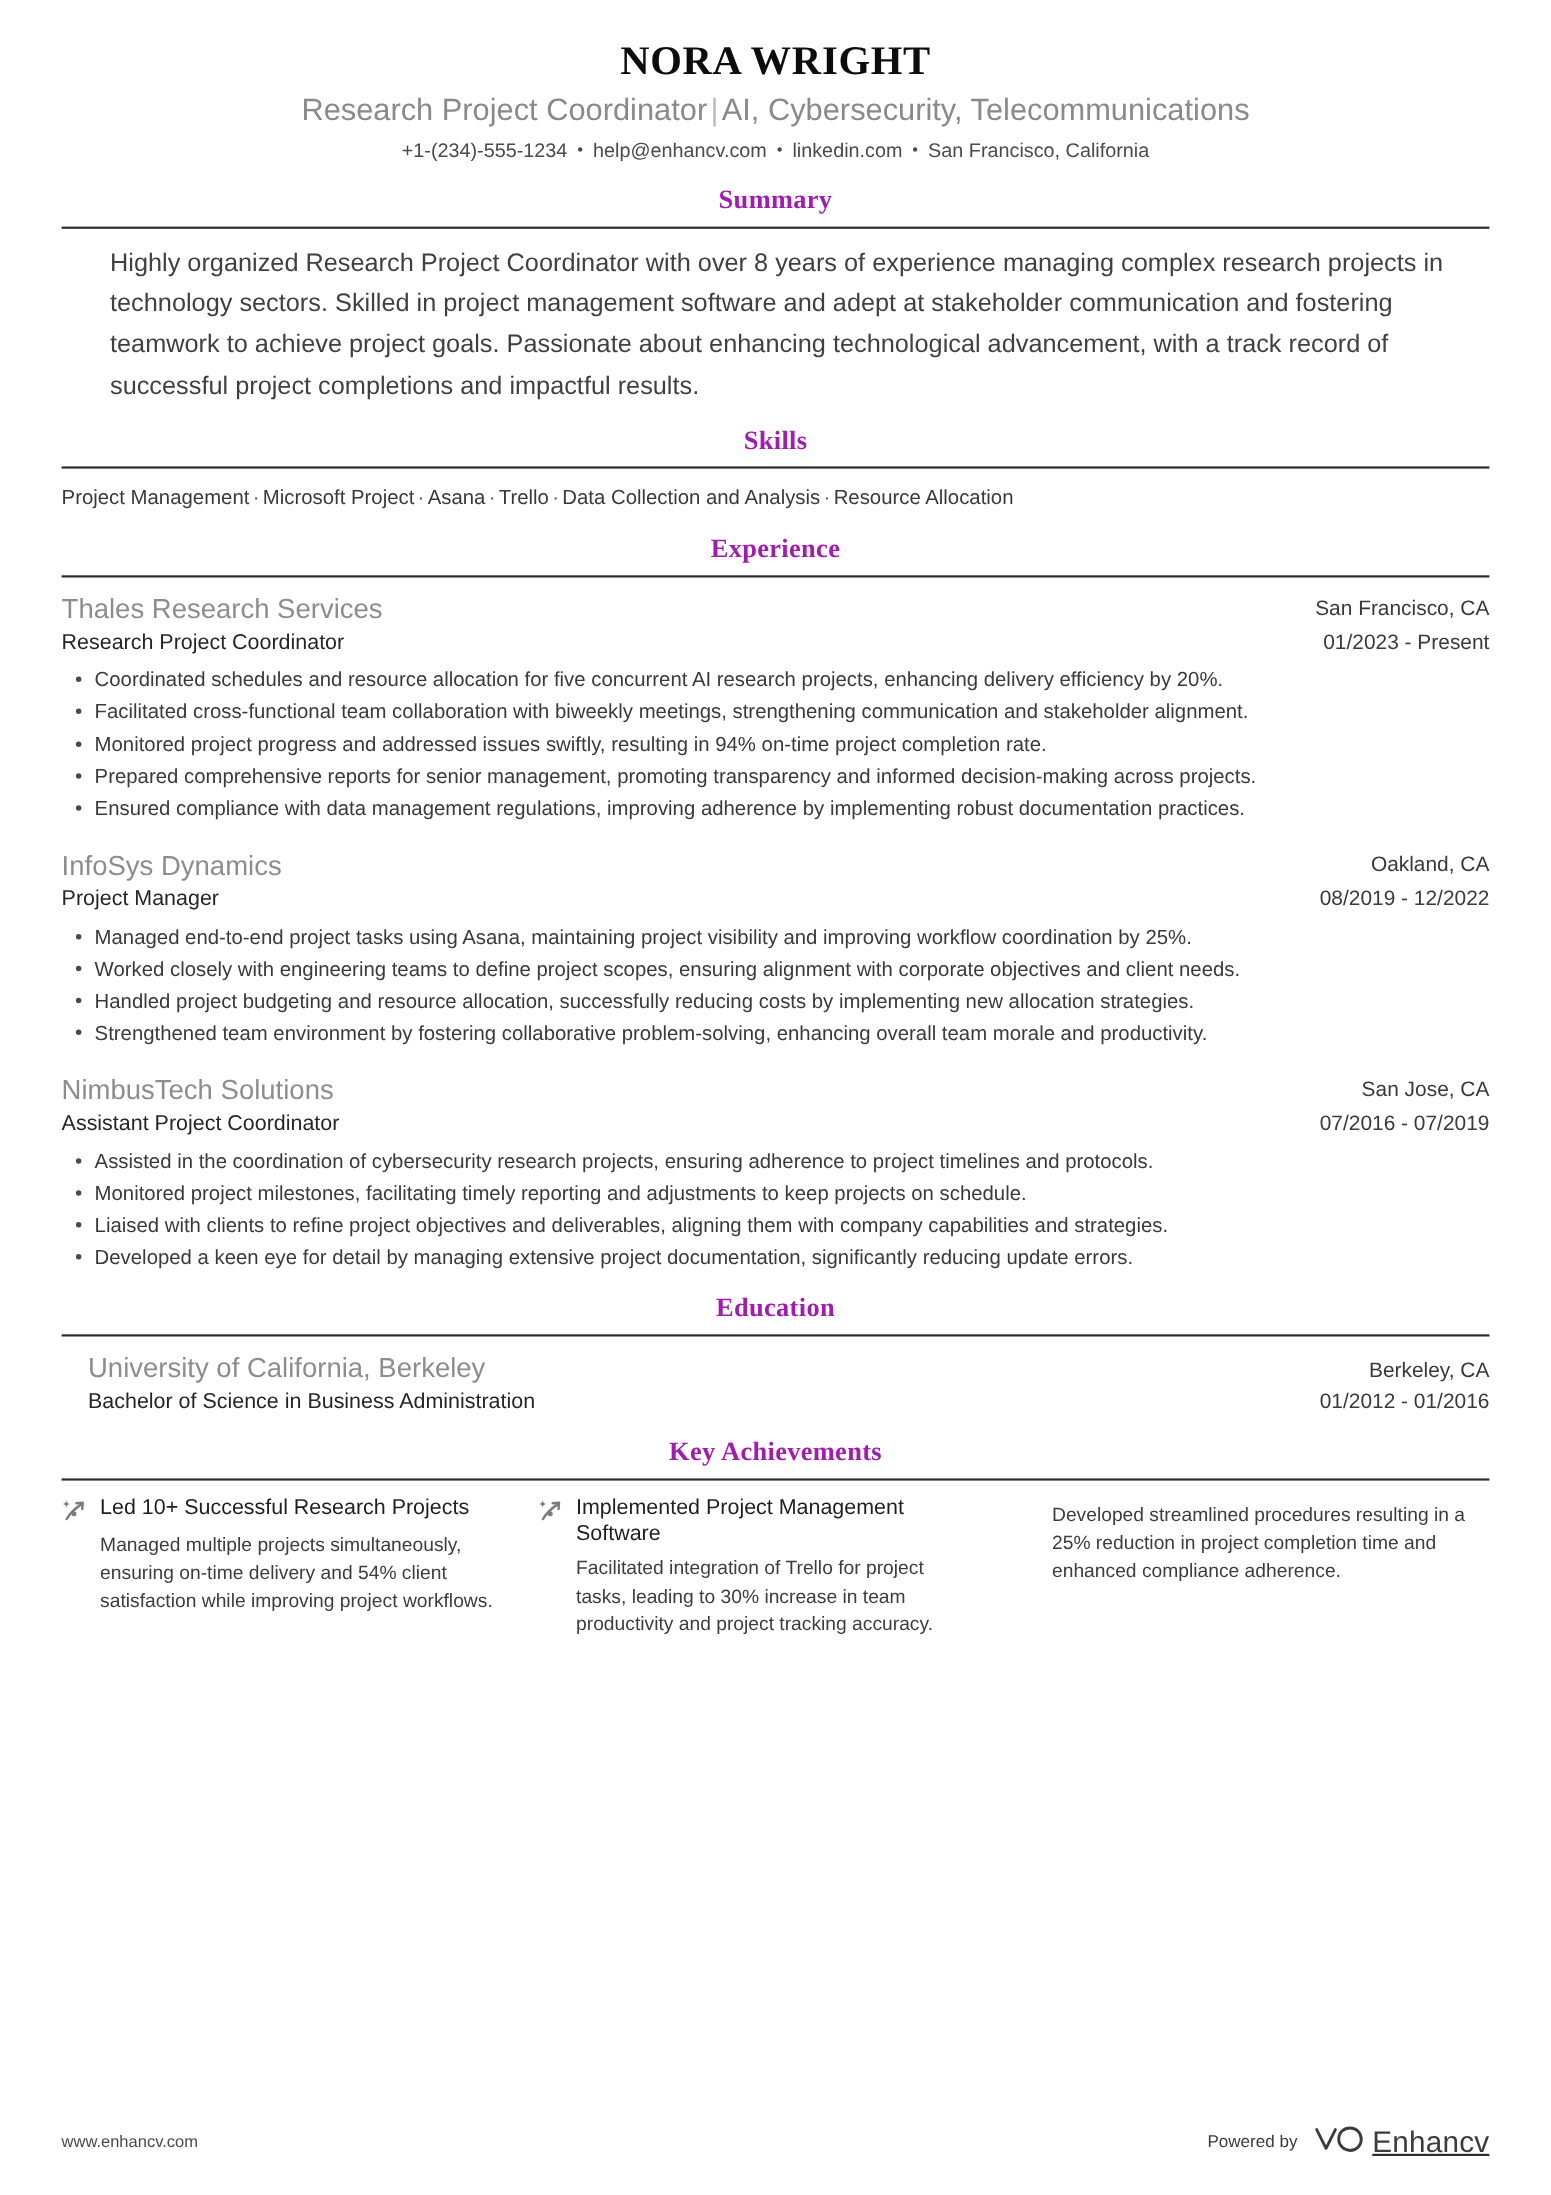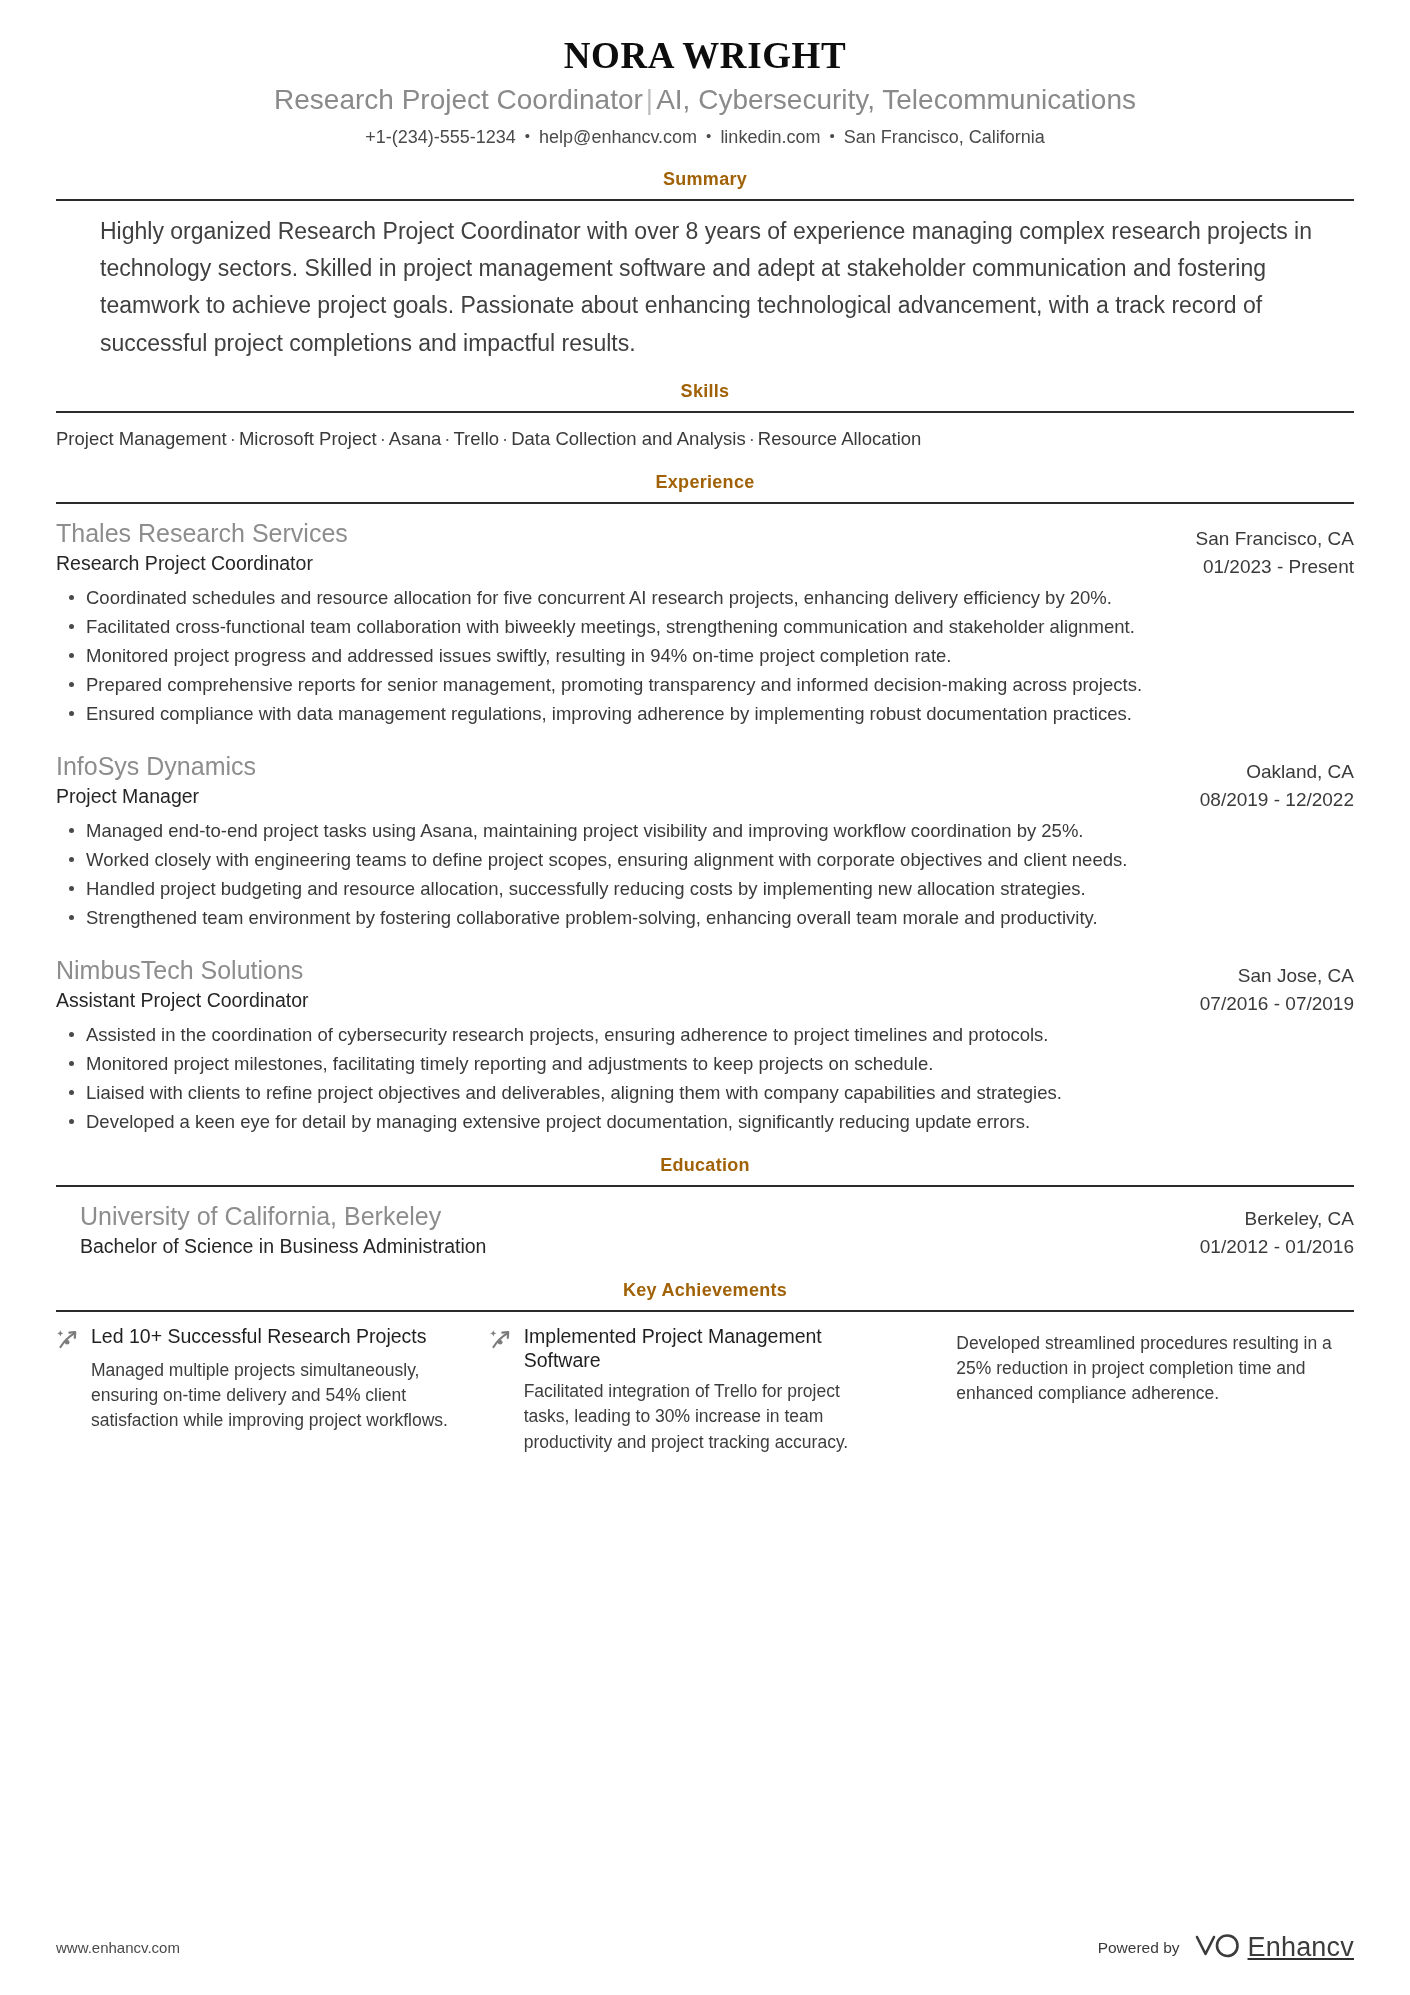--- a/index.html
+++ b/index.html
@@ -52,25 +52,25 @@
     display: inline-block;
     padding: 0 9px;
     color: #4a4a4a;
     font-size: 15px;
     vertical-align: 2px;
   }
 
   
   .section { margin-top: 19px; }
   .section-title {
-    font-family: Liberation Sans, sans-serif;
+    font-family: Liberation Serif, serif;
     font-weight: 700;
-    font-size: 18px;
+    font-size: 24px;
     text-align: center;
-    color: #a16207;
+    color: #a21caf;
     letter-spacing: 0.3px;
     line-height: 1.15;
   }
   .rule {
     border-top: 2px solid #2b2b2b;
     margin-top: 9px;
     margin-bottom: 12px;
   }
 
   .para {
@@ -86,21 +86,21 @@
     color: #3a3a3a;
   }
   .skills-line .mdot { padding: 0 3px; color: #5a5a5a; }
 
   
   .job { margin-bottom: 7px; }
   .job + .job { margin-top: 21px; }
   .job-row {
     display: flex;
     justify-content: space-between;
-    align-items: flex-end;
+    align-items: center;
   }
   .job-company {
     font-size: 25px;
     color: #8d8d8d;
     font-weight: 400;
     line-height: 1.36;
   }
   .job-location {
     font-size: 19px;
     color: #3a3a3a;

